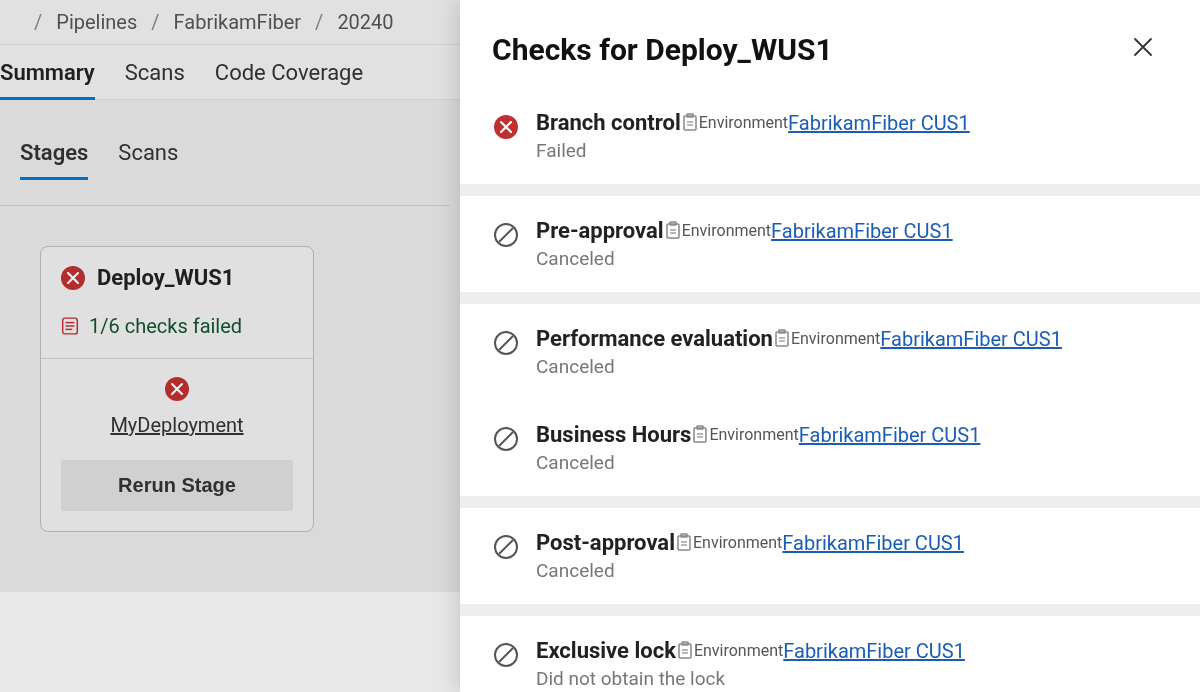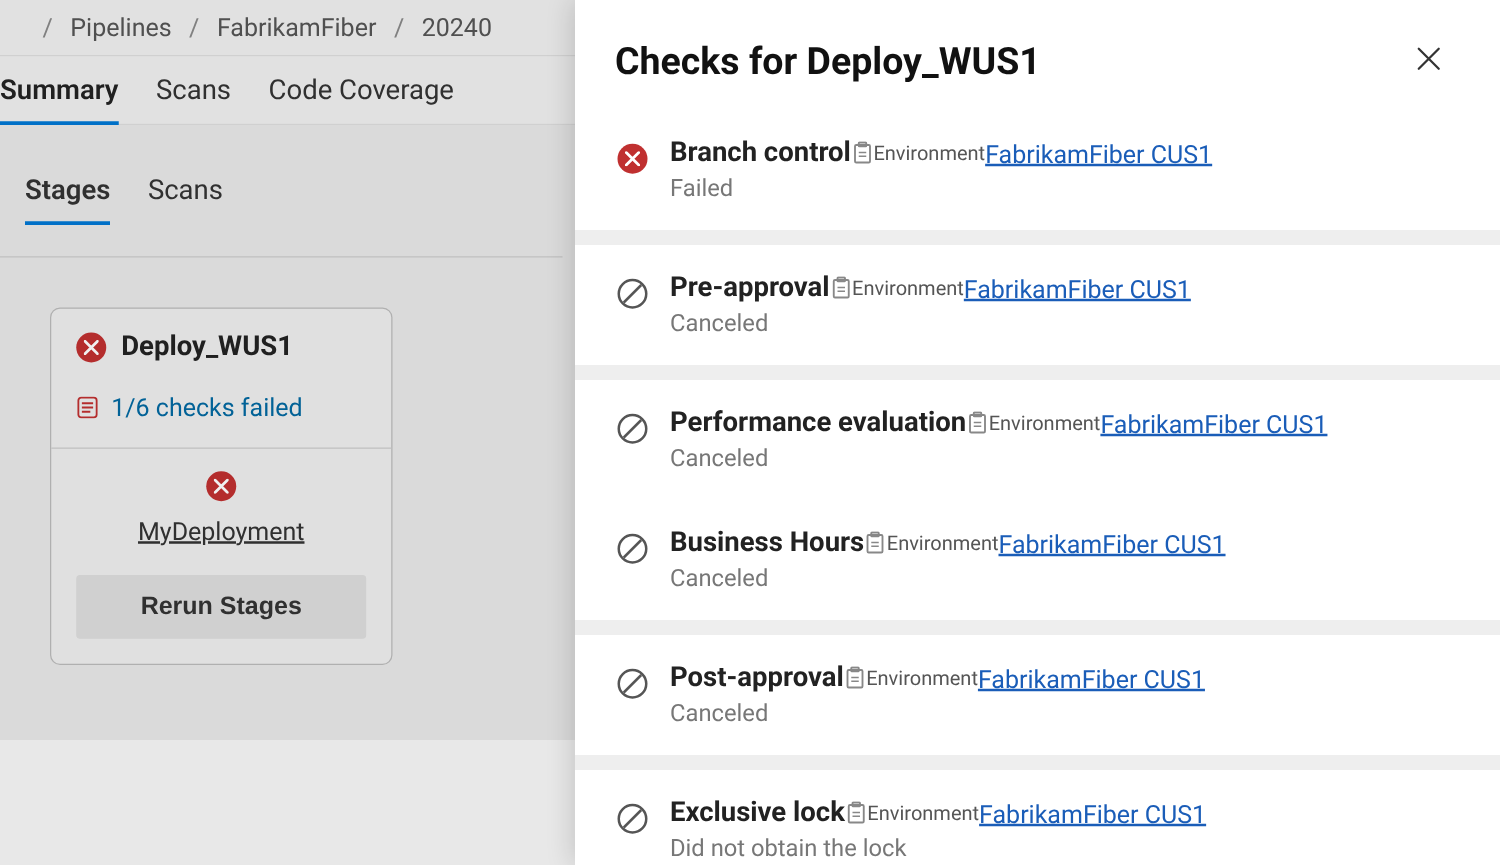--- a/index.html
+++ b/index.html
@@ -127,21 +127,21 @@
     .stage-name {
       font-size: 22px;
       font-weight: 700;
       color: #222;
     }
     .stage-checks-row {
       padding: 14px 20px 20px 20px;
       display: flex;
       align-items: center;
       gap: 10px;
-      color: #0369a1;
+      color: #14532d;
       font-size: 20px;
     }
     .stage-divider {
       border-top: 1px solid #ccc;
     }
     .stage-deploy-row {
       padding: 18px 20px;
       display: flex;
       align-items: center;
       gap: 12px;
@@ -331,21 +331,21 @@
       </div>
       <div class="stage-divider"></div>
       <div class="stage-deploy-row">
         <span class="fail-icon-circle">
           <svg viewBox="0 0 12 12">
               <path d="M1 1 L11 11 M11 1 L1 11" stroke="#fff" stroke-width="2.2" stroke-linecap="round"></path>
             </svg>
         </span>
         <span class="deploy-link">MyDeployment</span>
       </div>
-      <button class="rerun-btn">Rerun Stages</button>
+      <button class="rerun-btn">Rerun Stage</button>
     </div>
   </div>
 </div>
 
 <div class="overlay">
   <div class="panel">
     <div class="panel-header">
       <div class="panel-title">Checks for Deploy_WUS1</div>
       <div class="close-btn">
         <svg viewBox="0 0 22 22">

